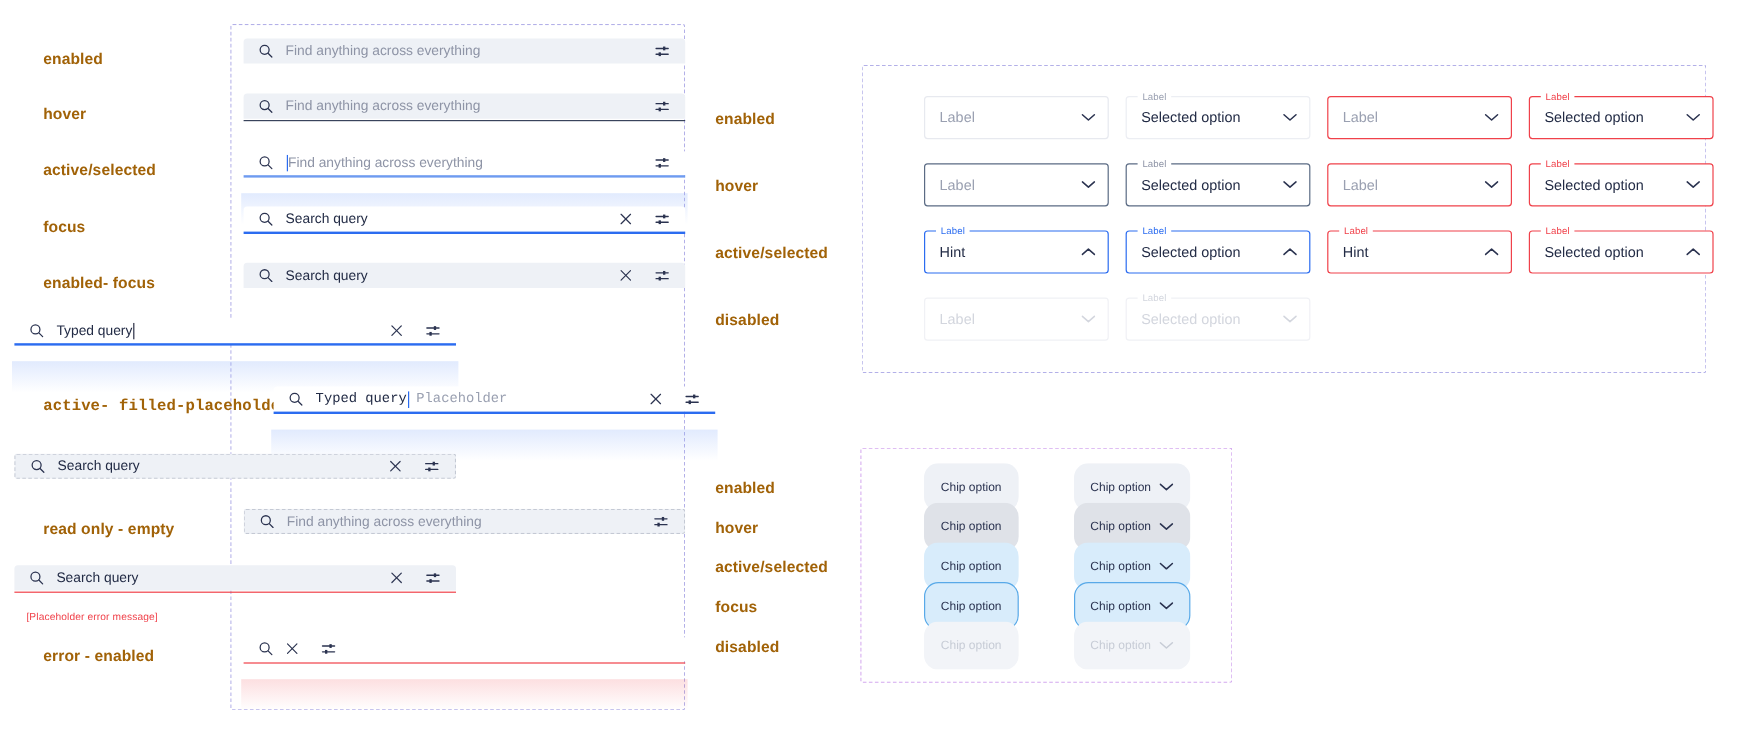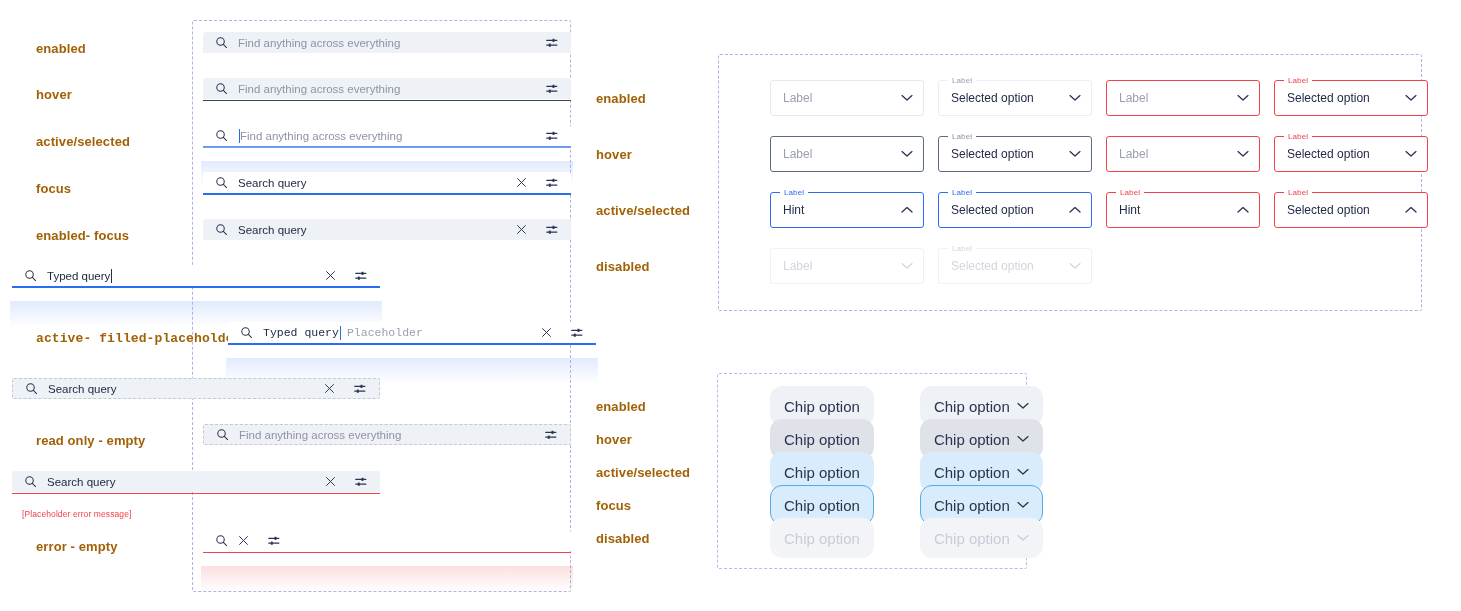--- a/index.html
+++ b/index.html
@@ -210,21 +210,21 @@
 
   .chip {
     display: inline-flex;
     align-items: center;
     gap: 7px;
     height: 40px;
     padding: 0 13px;
     border-radius: 12px;
     background: #eef1f6;
     border: 1px solid transparent;
-    font-size: 15px;
+    font-size: 10px;
     color: #2b3350;
     white-space: nowrap;
   }
   .chip.hover    { background: #dfe2e8; }
   .chip.selected { background: #d8ecfb; }
   .chip.focus    { background: #d8ecfb; border-color: #58a9e8; }
   .chip.disabled { background: #f2f4f8; color: #c7ccd6; }
 
   svg { display: block; }
 </style>
@@ -536,21 +536,21 @@
                 <rect x="8.6" y="3.2" width="2.2" height="3.6" fill="#2b3350" stroke="none"></rect>
                 <rect x="4.4" y="8.7" width="2.2" height="3.6" fill="#2b3350" stroke="none"></rect>
               </svg>
             </span>
           </div>
           <div class="underline u-error"></div>
           <div class="err-msg">[Placeholder error message]</div>
         </div>
       </div>
       <div class="srow" style="top: 530px;">
-        <div class="row-label">error - empty</div>
+        <div class="row-label">error - enabled</div>
         <div class="sfield-wrap">
           <div class="sfield white">
             <span class="s-icon">
               <span>
                 <svg width="13" height="13" viewBox="0 0 16 16" fill="none" stroke="#2b3350" stroke-width="1.3">
                   <circle cx="6.8" cy="6.8" r="4.6"></circle>
                   <line x1="10.3" y1="10.3" x2="14.2" y2="14.2" stroke-linecap="round"></line>
                 </svg>
               </span>
             </span>

